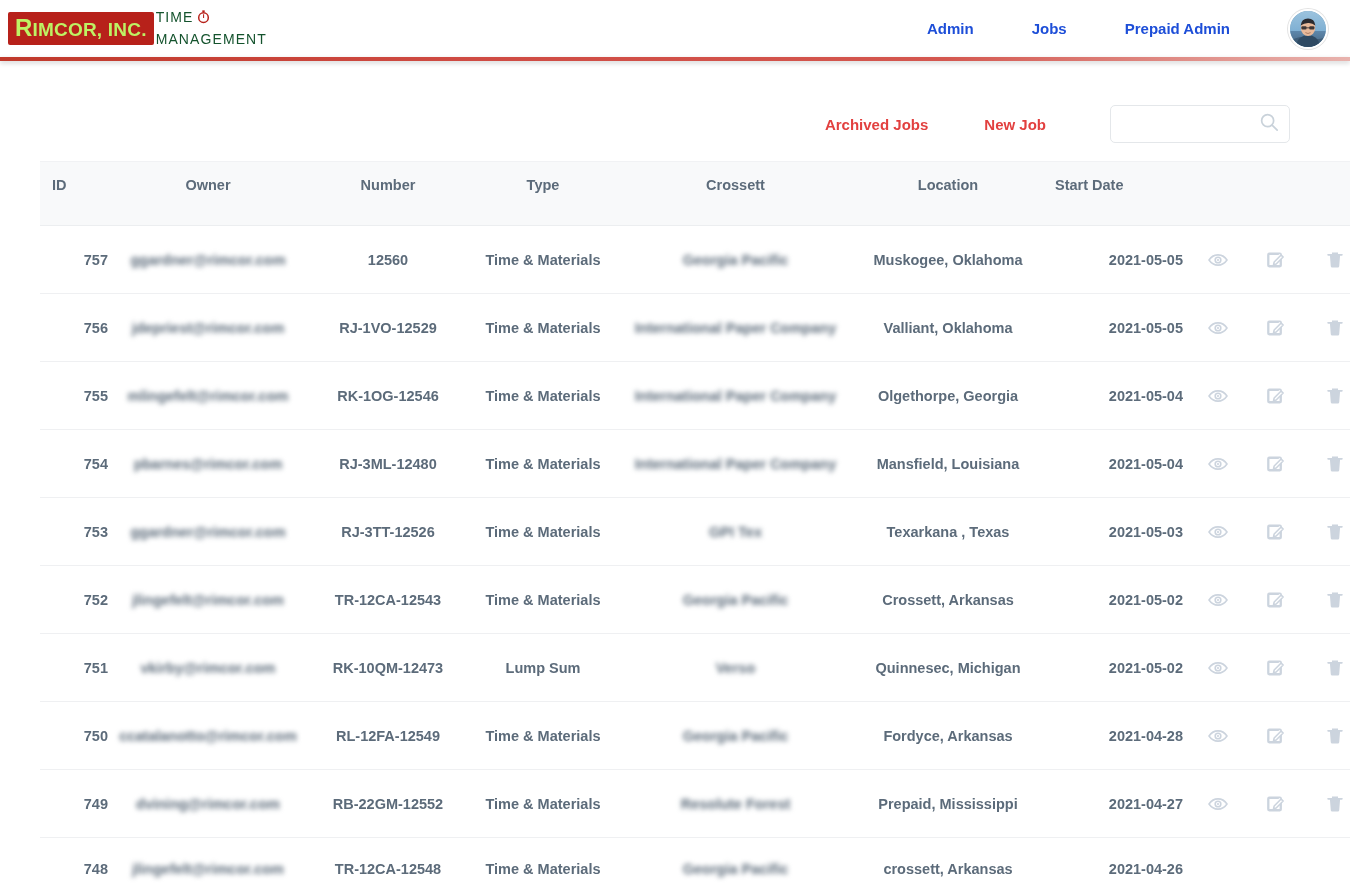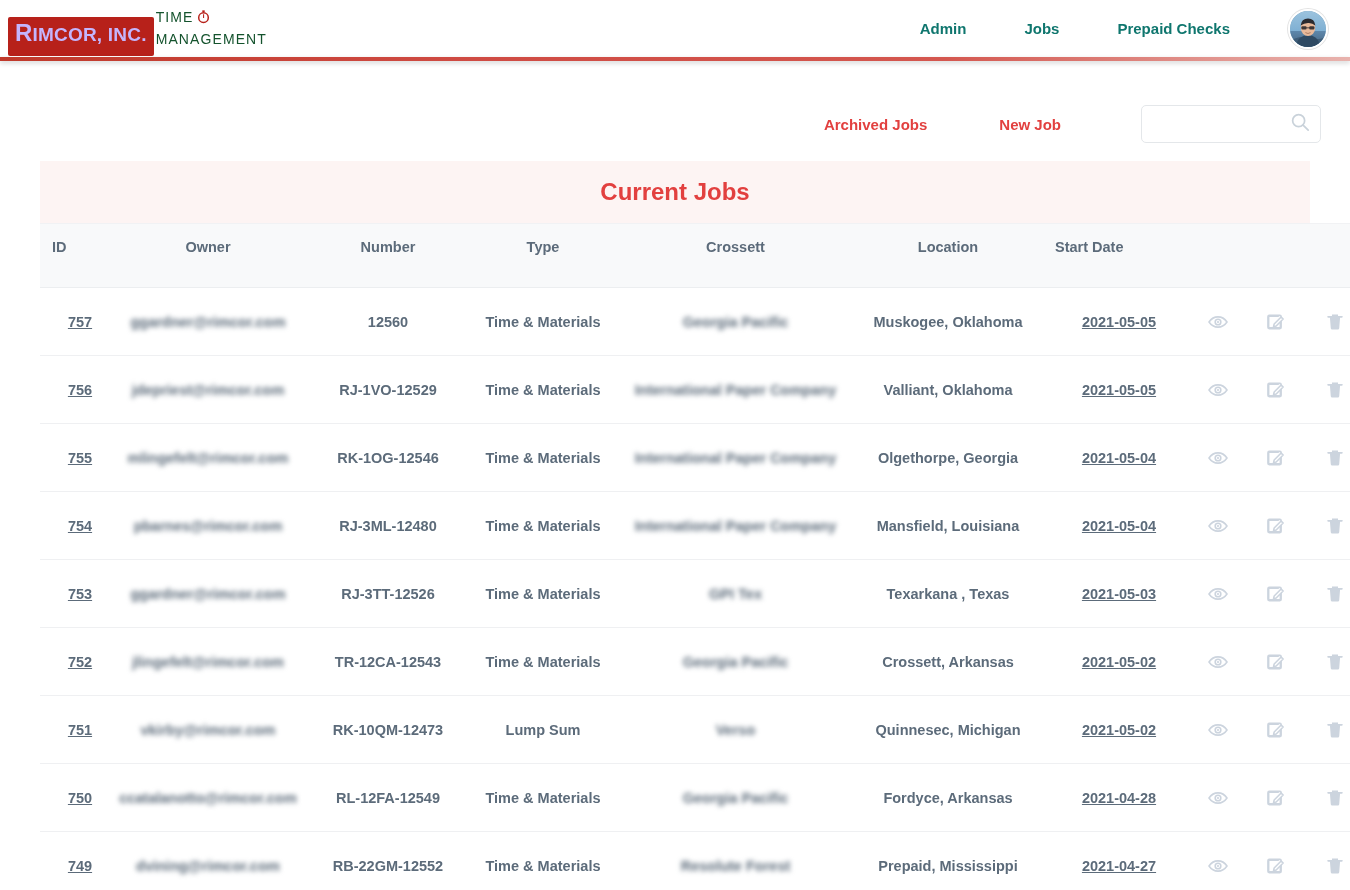--- a/index.html
+++ b/index.html
@@ -23,30 +23,30 @@
     position: absolute;
     left: 0; right: 0; top: 57px;
     height: 4px;
     background: linear-gradient(to right, #c0392b 0%, #cf4b43 35%, #d4574f 70%, #e8b3ae 100%);
     box-shadow: 0 2px 5px rgba(0,0,0,0.18);
   }
 
   .brand { display: flex; align-items: center; margin-left: 8px; }
   .brand-mark {
     background: #b7211a;
-    color: #c4b5fd;
+    color: #bef264;
     font-family: "Liberation Sans", sans-serif;
     font-weight: bold;
     font-size: 24px;
     letter-spacing: 0.2px;
-    padding: 4px 7px 11px 7px;
+    padding: 4px 7px 5px 7px;
     line-height: 1;
     border-radius: 2px;
     position: relative;
-    top: 8px;
+    top: 0px;
   }
   .brand-mark .small { font-size: 19px; }
   .brand-words {
     margin-left: 2px;
     color: #14532d;
     line-height: 0.93;
     font-size: 14px;
     letter-spacing: 1.1px;
     position: relative;
     top: -1px;
@@ -60,21 +60,21 @@
   }
 
   .nav {
     margin-left: auto;
     display: flex;
     align-items: center;
     gap: 58px;
     padding-right: 22px;
   }
   .nav-link {
-    color: #0f766e;
+    color: #1d4ed8;
     font-weight: bold;
     font-size: 15px;
     text-decoration: none;
     white-space: nowrap;
     cursor: pointer;
   }
   .avatar {
     width: 40px; height: 40px;
     border-radius: 50%;
     overflow: hidden;
@@ -85,22 +85,22 @@
     flex: 0 0 auto;
   }
 
   
   .subbar {
     margin-top: 43px;
     height: 48px;
     display: flex;
     align-items: center;
     justify-content: flex-end;
-    padding-right: 29px;
-    gap: 72px;
+    padding-right: 60px;
+    gap: 56px;
   }
   .sub-link {
     color: #e2403f;
     font-weight: bold;
     font-size: 15px;
     text-decoration: none;
     white-space: nowrap;
     cursor: pointer;
   }
   .search-wrap {
@@ -161,21 +161,21 @@
 
   tbody td {
     font-size: 14.5px;
     font-weight: bold;
     color: #5c6b7a;
     text-align: center;
     padding: 23px 0 22px 0;
     border-bottom: 1px solid #eff0f2;
     white-space: nowrap;
   }
-  tbody td.left { text-align: center; padding-left: 12px; text-decoration: underline; }
+  tbody td.left { text-align: right; padding-left: 12px; }
   .blurred { filter: blur(2.6px); }
 
   .actions { display: flex; align-items: center; justify-content: space-around; padding: 0 6px; }
   .act { cursor: pointer; line-height: 0; }
 
   col.c-id { width: 68px; }
   col.c-owner { width: 200px; }
   col.c-number { width: 160px; }
   col.c-type { width: 150px; }
   col.c-company { width: 235px; }
@@ -195,21 +195,21 @@
               <rect x="8.4" y="1.8" width="3.2" height="2.3" fill="#b7211a"></rect>
               <rect x="9.4" y="7" width="1.4" height="5" fill="#b7211a"></rect>
             </svg></span></span>
       <span class="ln2">MANAGEMENT</span>
     </span>
   </div>
 
   <nav class="nav">
     <a class="nav-link">Admin</a>
     <a class="nav-link">Jobs</a>
-    <a class="nav-link">Prepaid Checks</a>
+    <a class="nav-link">Prepaid Admin</a>
     <div class="avatar">
       <svg width="36" height="36" viewBox="0 0 36 36">
         <defs>
           <clipPath id="avclip">
               <circle cx="18" cy="18" r="18"></circle>
             </clipPath>
           <linearGradient id="sky" x1="0" y1="0" x2="0" y2="1">
             <stop offset="0%" stop-color="#9cc3de"></stop>
               <stop offset="55%" stop-color="#7fb0d3"></stop>
             <stop offset="56%" stop-color="#5d87ab"></stop>
@@ -241,23 +241,20 @@
     <span class="search-icon">
       <svg width="20" height="20" viewBox="0 0 22 22">
         <circle cx="9.5" cy="9.5" r="6.6" fill="none" stroke="#c9d2da" stroke-width="1.9"></circle>
         <line x1="14.4" y1="14.4" x2="20" y2="20" stroke="#c9d2da" stroke-width="1.9" stroke-linecap="round"></line>
       </svg>
     </span>
   </div>
 </div>
 
 <div class="card">
-  <div class="card-title-band">
-    <span class="card-title">Current Jobs</span>
-  </div>
 
   <table>
     <colgroup>
       <col class="c-id">
         <col class="c-owner">
         <col class="c-number">
         <col class="c-type">
       <col class="c-company">
         <col class="c-location">
         <col class="c-date">

